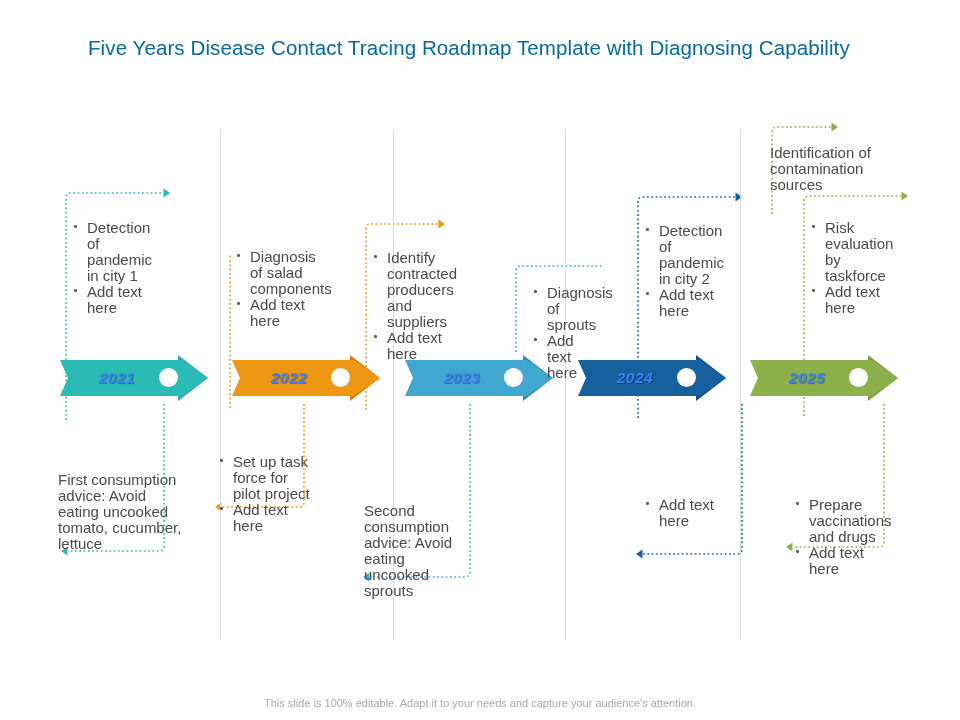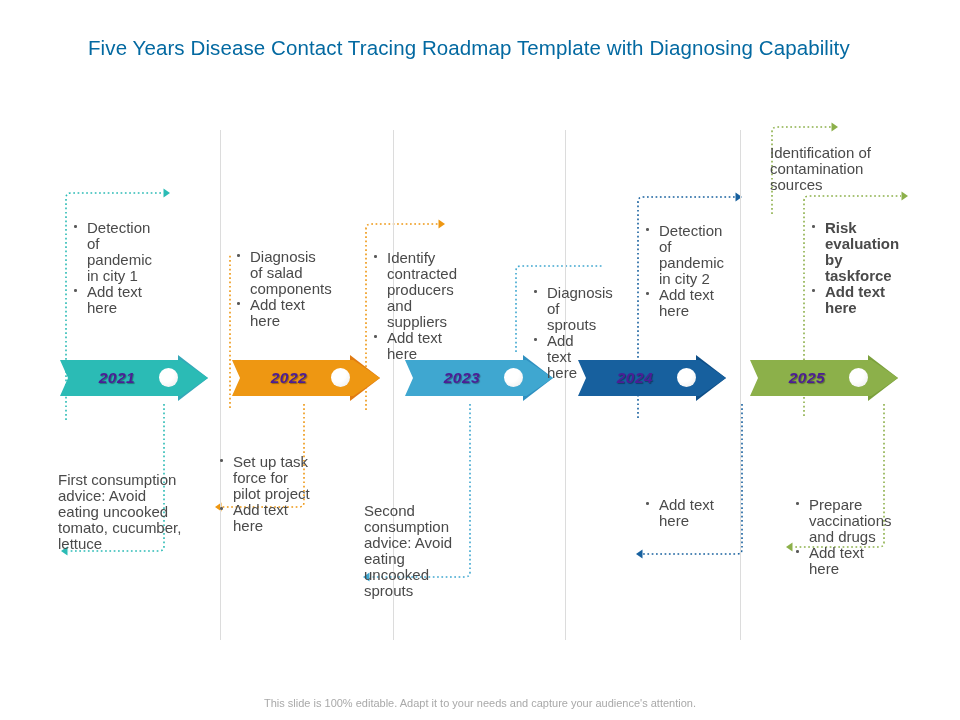--- a/index.html
+++ b/index.html
@@ -31,21 +31,21 @@
     clip-path:polygon(0 0, 100% 50%, 0 100%);
   }
   .bar .dot{
     position:absolute;top:8px;right:30px;width:19px;height:19px;
     border-radius:50%;
     background:radial-gradient(circle at 35% 30%,#ffffff 45%,#e9e9e9 100%);
   }
   .bar .yr{
     position:absolute;inset:0;display:flex;align-items:center;
     justify-content:center;padding-right:34px;
-    font-size:15.5px;font-weight:bold;font-style:italic;color:#4c1d95;
+    font-size:15.5px;font-weight:bold;font-style:italic;color:#3b82f6;
     text-shadow:1px 1px 1px rgba(0,0,0,.35);letter-spacing:.5px;
   }
 
   
   .callout{position:absolute;font-size:15px;line-height:16px;color:#4a4a4a;}
   .callout ul{margin:8px;padding:0;list-style:none;}
   .callout li{position:relative;padding-left:17px;margin:0;}
   .callout li:before{
     content:"";position:absolute;left:4px;top:5px;
     width:2.6px;height:2.6px;border-radius:50%;background:#5a5a5a;
@@ -159,21 +159,21 @@
       </div>
       <div class="callout" style="left: 634px; top: 215px; width: 110px;">
         <ul>
           <li>Detection of pandemic in city 2</li>
           <li>Add text here</li>
         </ul>
       </div>
       <div class="callout plain" style="left: 768px; top: 145px; width: 112px;">
         <div>Identification of contamination sources</div>
       </div>
-      <div class="callout" style="left: 800px; top: 212px; width: 110px; font-weight: bold;">
+      <div class="callout" style="left: 800px; top: 212px; width: 110px;">
         <ul>
           <li>Risk evaluation by taskforce</li>
           <li>Add text here</li>
         </ul>
       </div>
       <div class="callout plain" style="left: 56px; top: 472px; width: 126px;">
         <div>First consumption advice: Avoid eating uncooked tomato,  cucumber, lettuce</div>
       </div>
       <div class="callout" style="left: 208px; top: 446px; width: 110px;">
         <ul>

